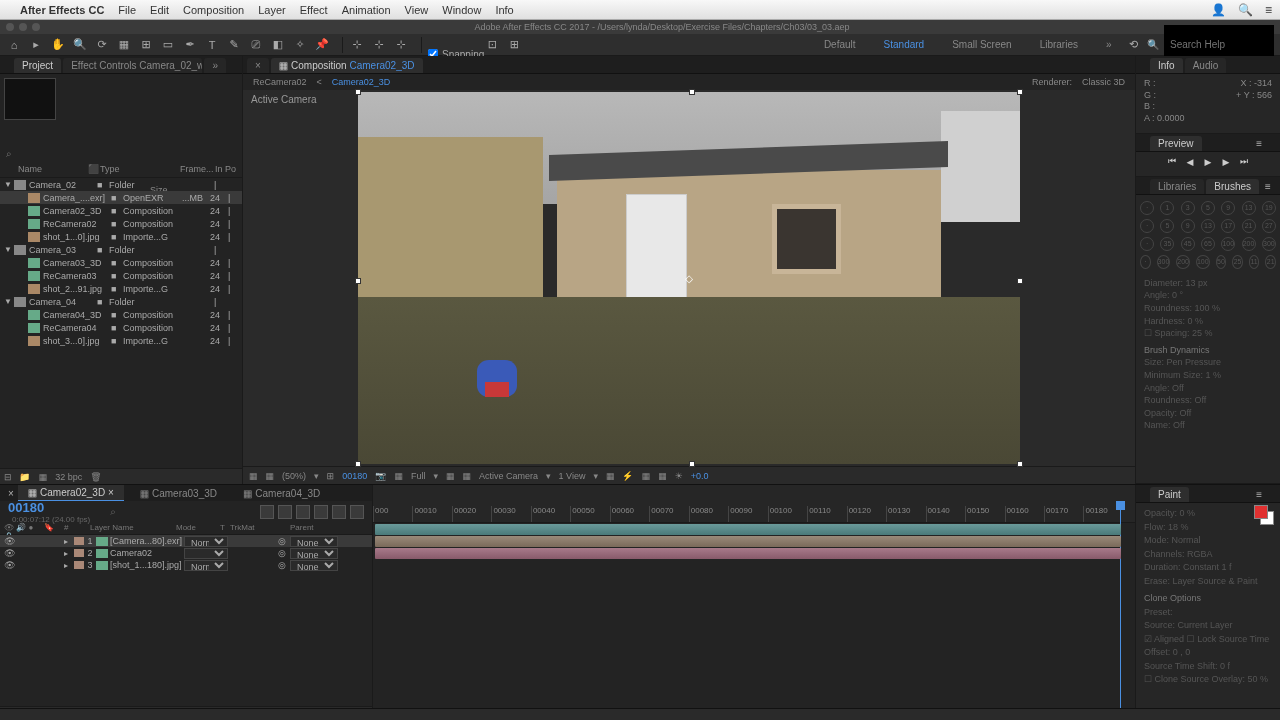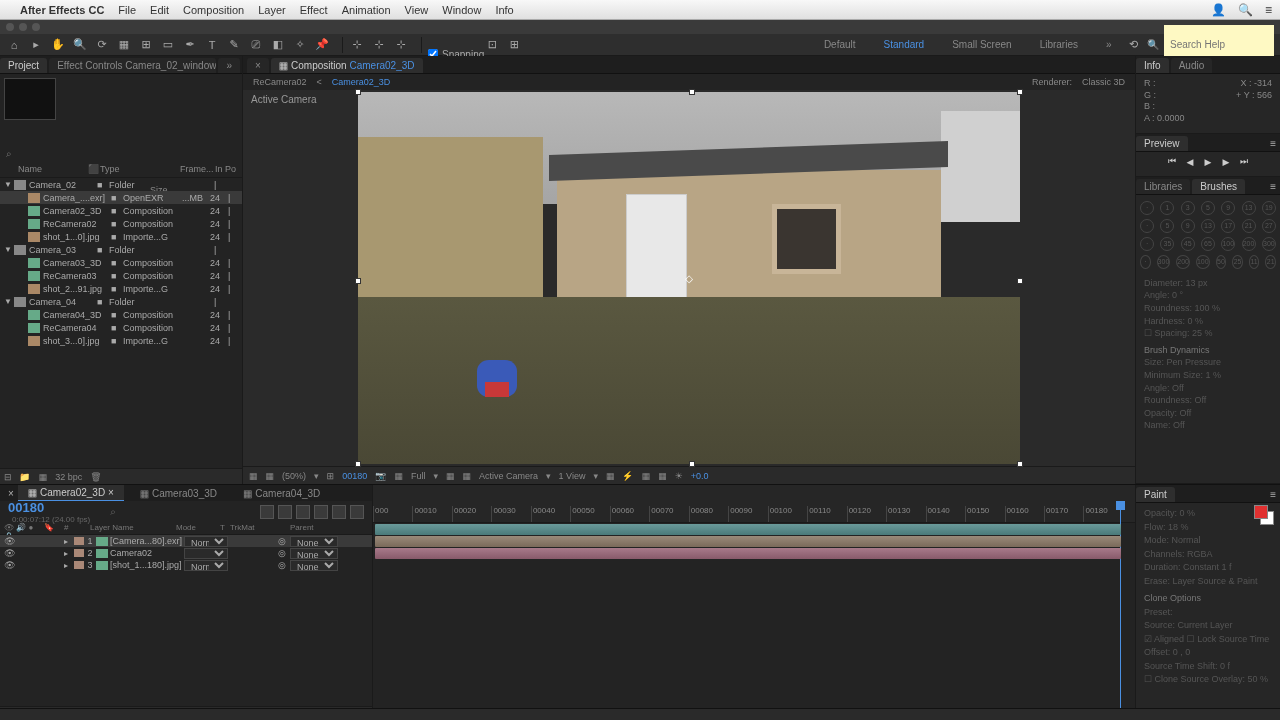--- a/index.html
+++ b/index.html
@@ -21,30 +21,30 @@
 
 
 .tool-bar { height: 22px; background: #2e2e2e; display: flex; align-items: center; padding: 0 6px; border-bottom: 1px solid #1a1a1a; }
 .tool-bar .tool { width: 16px; height: 16px; margin-right: 6px; display: flex; align-items: center; justify-content: center; color: #aaa; font-size: 11px; }
 .tool-bar .divider { width: 1px; height: 16px; background: #1a1a1a; margin: 0 6px; }
 .tool-bar .snapping { display: flex; align-items: flex-start; font-size: 10px; color: #aaa; margin-top: 20px; }
 .tool-bar .snapping input { margin-right: 4px; width: 10px; height: 10px; }
 .tool-bar .spacer { flex: 1; }
 .tool-bar .workspace { color: #888; font-size: 10px; margin: 0 14px; cursor: default; }
 .tool-bar .workspace.active { color: #4a90e2; }
-.tool-bar .search { background: #fef9c3; border: none; color: #888; padding: 14px 6px; font-size: 10px; width: 110px; }
+.tool-bar .search { background: #000000; border: none; color: #888; padding: 14px 6px; font-size: 10px; width: 110px; }
 
 
 .main { display: flex; height: 428px; }
 .left-col { width: 243px; display: flex; flex-direction: column; background: #232323; border-right: 1px solid #1a1a1a; }
 .mid-col { flex: 1; display: flex; flex-direction: column; background: #232323; }
 .right-col { width: 145px; display: flex; flex-direction: column; background: #262626; border-left: 1px solid #1a1a1a; }
 
 
-.panel-tabs { height: 18px; background: #1e1e1e; display: flex; align-items: flex-end; padding: 0 0; border-bottom: 1px solid #111; }
+.panel-tabs { height: 18px; background: #1e1e1e; display: flex; align-items: flex-end; padding: 0 14px; border-bottom: 1px solid #111; }
 .panel-tab { padding: 2px 8px; font-size: 10px; color: #888; background: #262626; margin-right: 2px; cursor: default; border-top-left-radius: 3px; border-top-right-radius: 3px; }
 .panel-tab.active { background: #2e2e2e; color: #ccc; }
 
 
 .project-preview { height: 72px; display: flex; padding: 4px; gap: 6px; }
 .project-thumb { width: 52px; height: 42px; background: #111; border: 1px solid #444; }
 .project-info { flex: 1; font-size: 9px; color: #888; line-height: 1.3; }
 .project-info .line { white-space: nowrap; overflow: hidden; text-overflow: ellipsis; }
 .project-info .profile { margin-top: 8px; }
 .project-search { height: 18px; padding: 2px 6px; }
@@ -191,20 +191,21 @@
   <span class="right-item">🔍</span>
   <span class="right-item">≡</span>
 </div>
 
 <div class="title-bar">
   <div class="traffic">
     <div class="dot"></div>
       <div class="dot"></div>
       <div class="dot"></div>
   </div>
+  <div class="title">Adobe After Effects CC 2017 - /Users/lynda/Desktop/Exercise Files/Chapters/Ch03/03_03.aep</div>
 </div>
 
 <div class="tool-bar">
   <div class="tool">⌂</div>
   <div class="tool">▸</div>
   <div class="tool">✋</div>
   <div class="tool">🔍</div>
   <div class="tool">⟳</div>
   <div class="tool">▦</div>
   <div class="tool">⊞</div>

